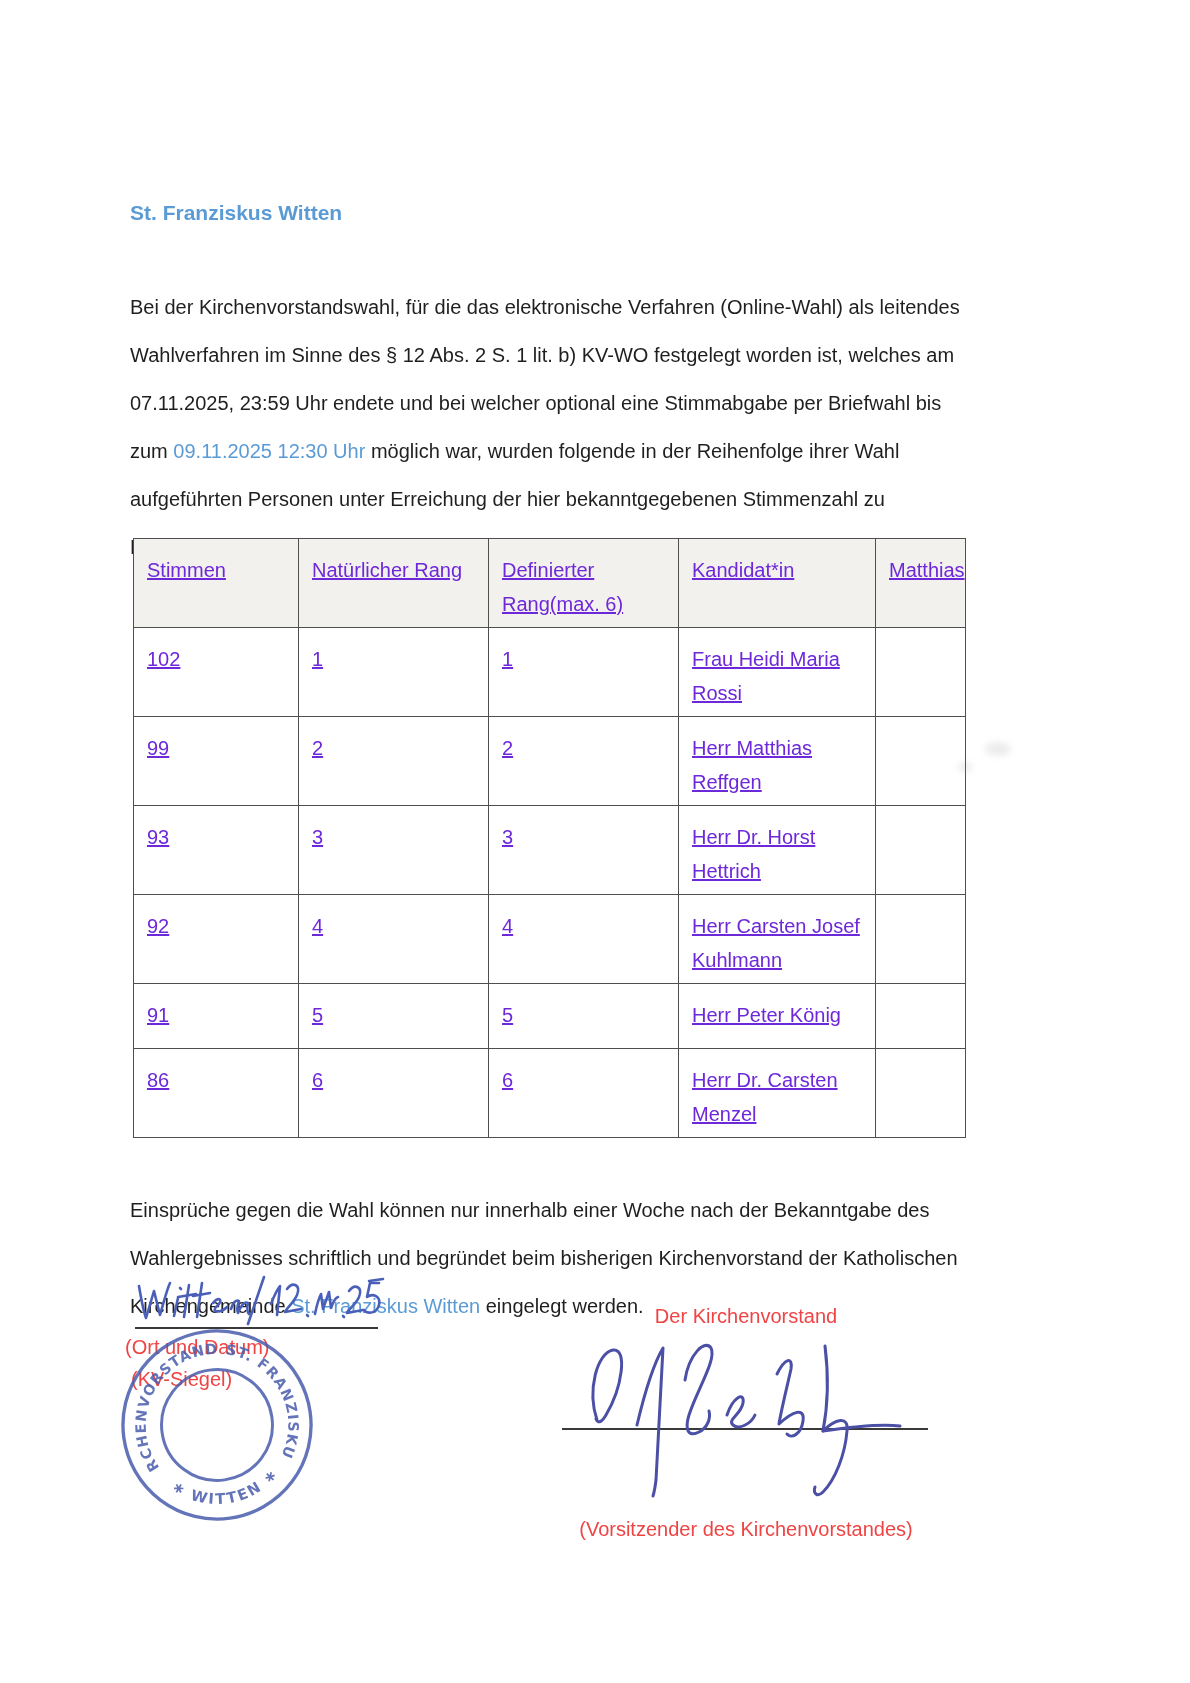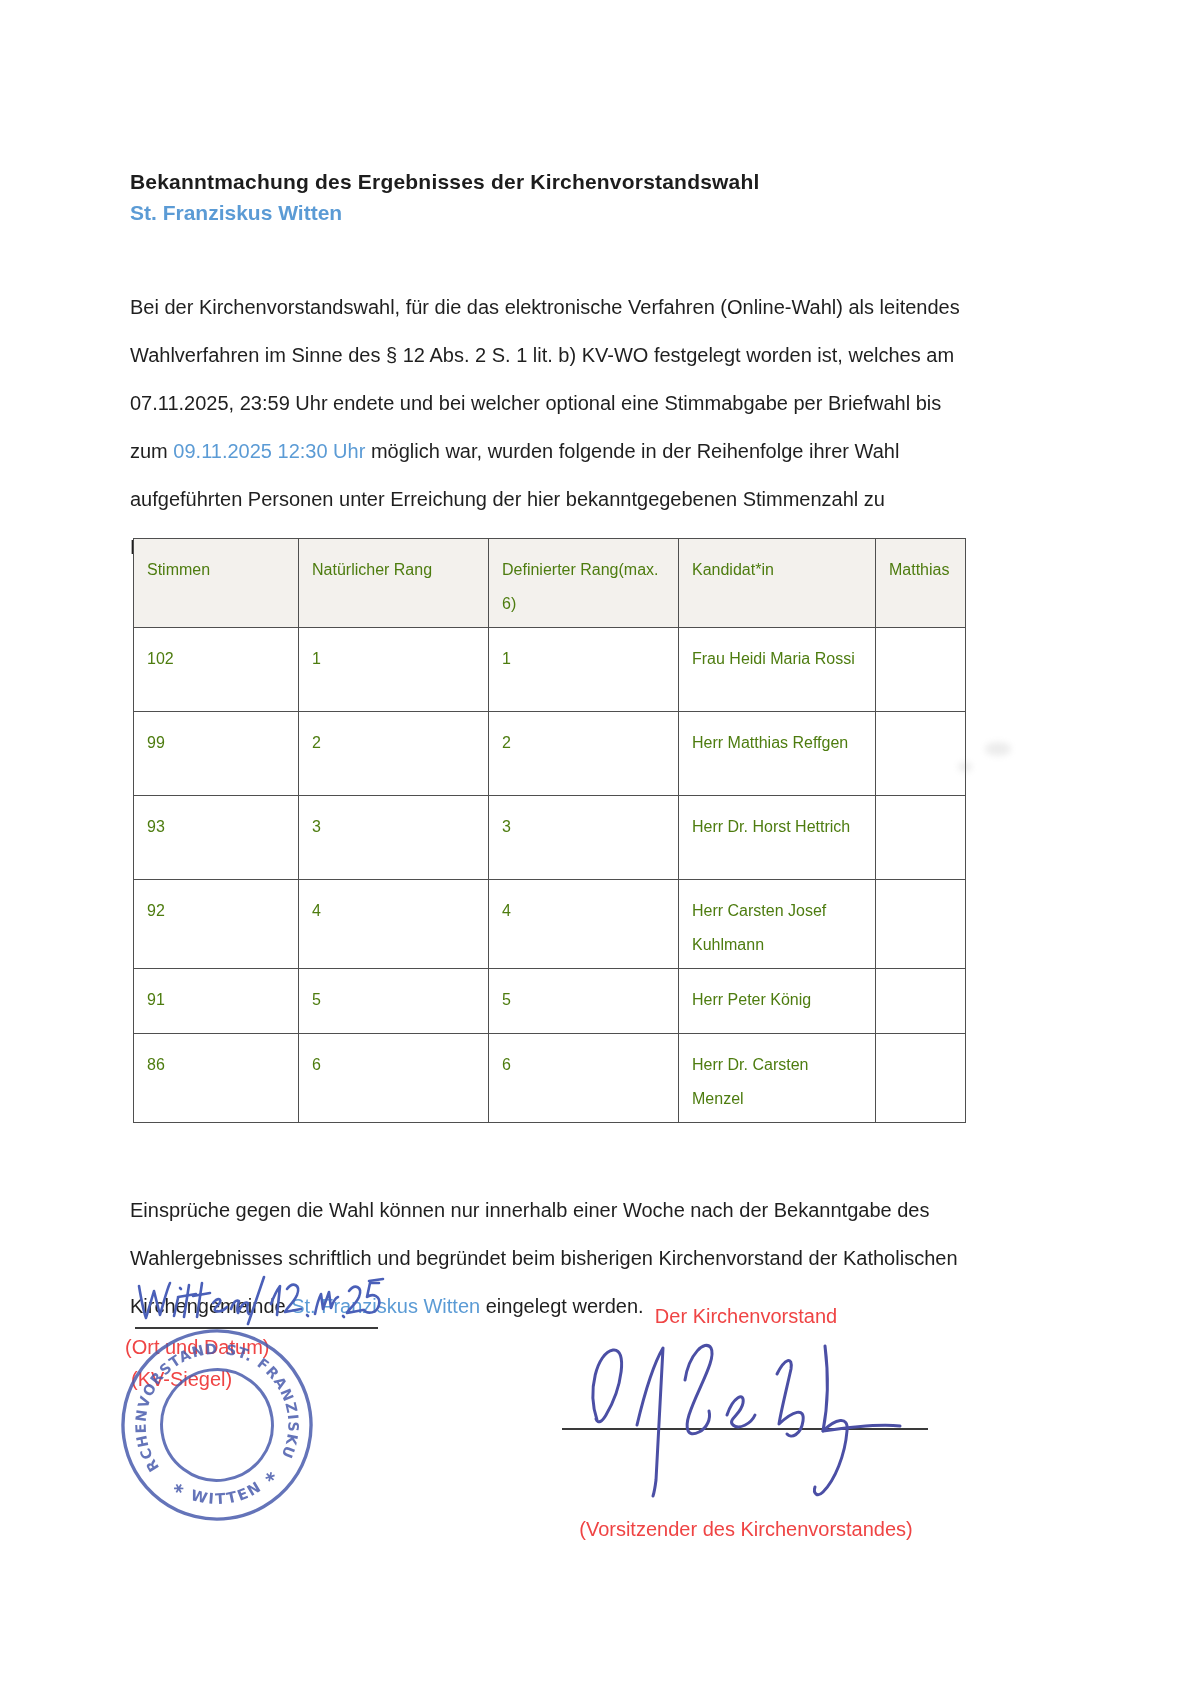--- a/index.html
+++ b/index.html
@@ -26,21 +26,21 @@
     left:130px;width:845px;
     font-size:20px;line-height:48px;color:#1f1f1f;
   }
   .para-intro{top:283px;}
   .para-objection{top:1186px;}
   .blue-inline{color:#5b9bd5;}
   
   table.results{
     position:absolute;left:133px;top:538px;
     width:832px;border-collapse:collapse;table-layout:fixed;
-    font-size:16px;color:#4d7c0f;
+    font-size:20px;color:#6d28d9;text-decoration:underline;
   }
   table.results td,table.results th{
     border:1px solid #4f4f4f;
     vertical-align:top;text-align:left;
     padding:14px 12px 6px 13px;
     font-weight:normal;line-height:34px;
     overflow:hidden;
   }
   table.results thead th{background:#f3f1ed;height:72px;box-sizing:border-box;}
   .col-stimmen{width:165px;}
@@ -58,21 +58,20 @@
   .sig-right-block{left:560px;width:372px;text-align:center;}
   .smudge{
     border-radius:50%;background:#9a9a9a;filter:blur(3px);opacity:.18;
   }
 </style>
 </head>
 <body>
 
 <div class="page">
 
-  <div class="abs doc-title">Bekanntmachung des Ergebnisses der Kirchenvorstandswahl</div>
   <div class="abs doc-subtitle">St. Franziskus Witten</div>
 
   <div class="abs para para-intro"><span>Bei der Kirchenvorstandswahl, für die das elektronische Verfahren (Online-Wahl) als leitendes Wahlverfahren im Sinne des § 12 Abs. 2 S. 1 lit. b) KV-WO festgelegt worden ist, welches am 07.11.2025, 23:59 Uhr endete und bei welcher optional eine Stimmabgabe per Briefwahl bis zum </span><span class="blue-inline">09.11.2025 12:30 Uhr</span><span> möglich war, wurden folgende in der Reihenfolge ihrer Wahl aufgeführten Personen unter Erreichung der hier bekanntgegebenen Stimmenzahl zu Kirchenvorstandsmitgliedern und Ersatzmitgliedern mit einer Amtszeit bis 2029 gewählt:</span></div>
 
   <table class="results">
     <colgroup>
       <col class="col-stimmen">
         <col class="col-natrang">
         <col class="col-defrang">
         <col class="col-kandidat">

